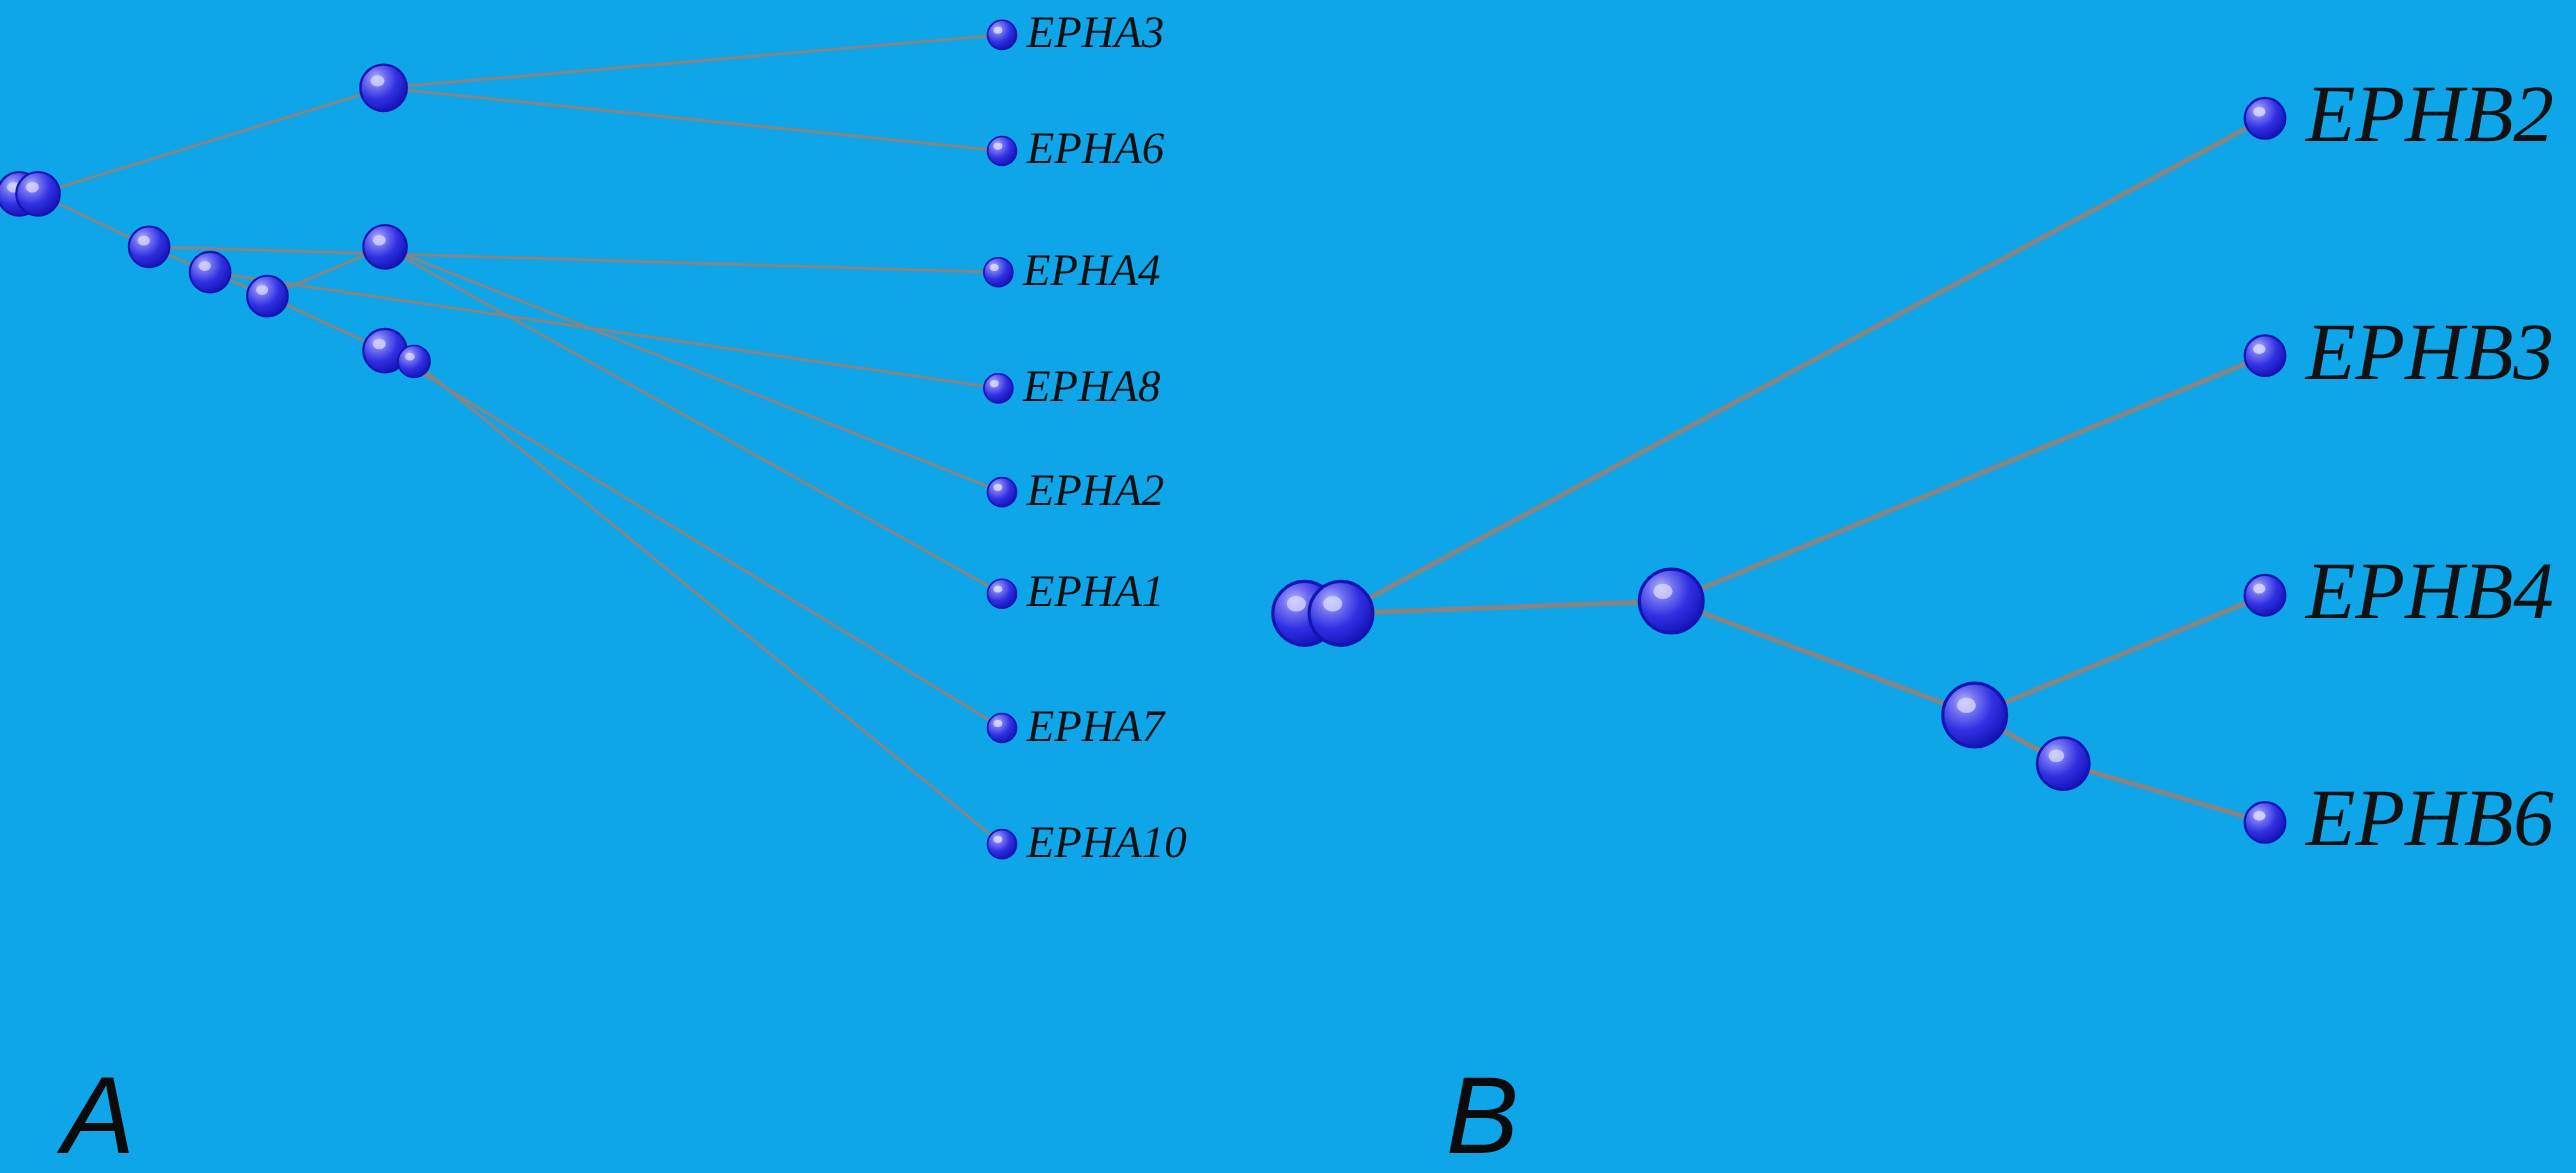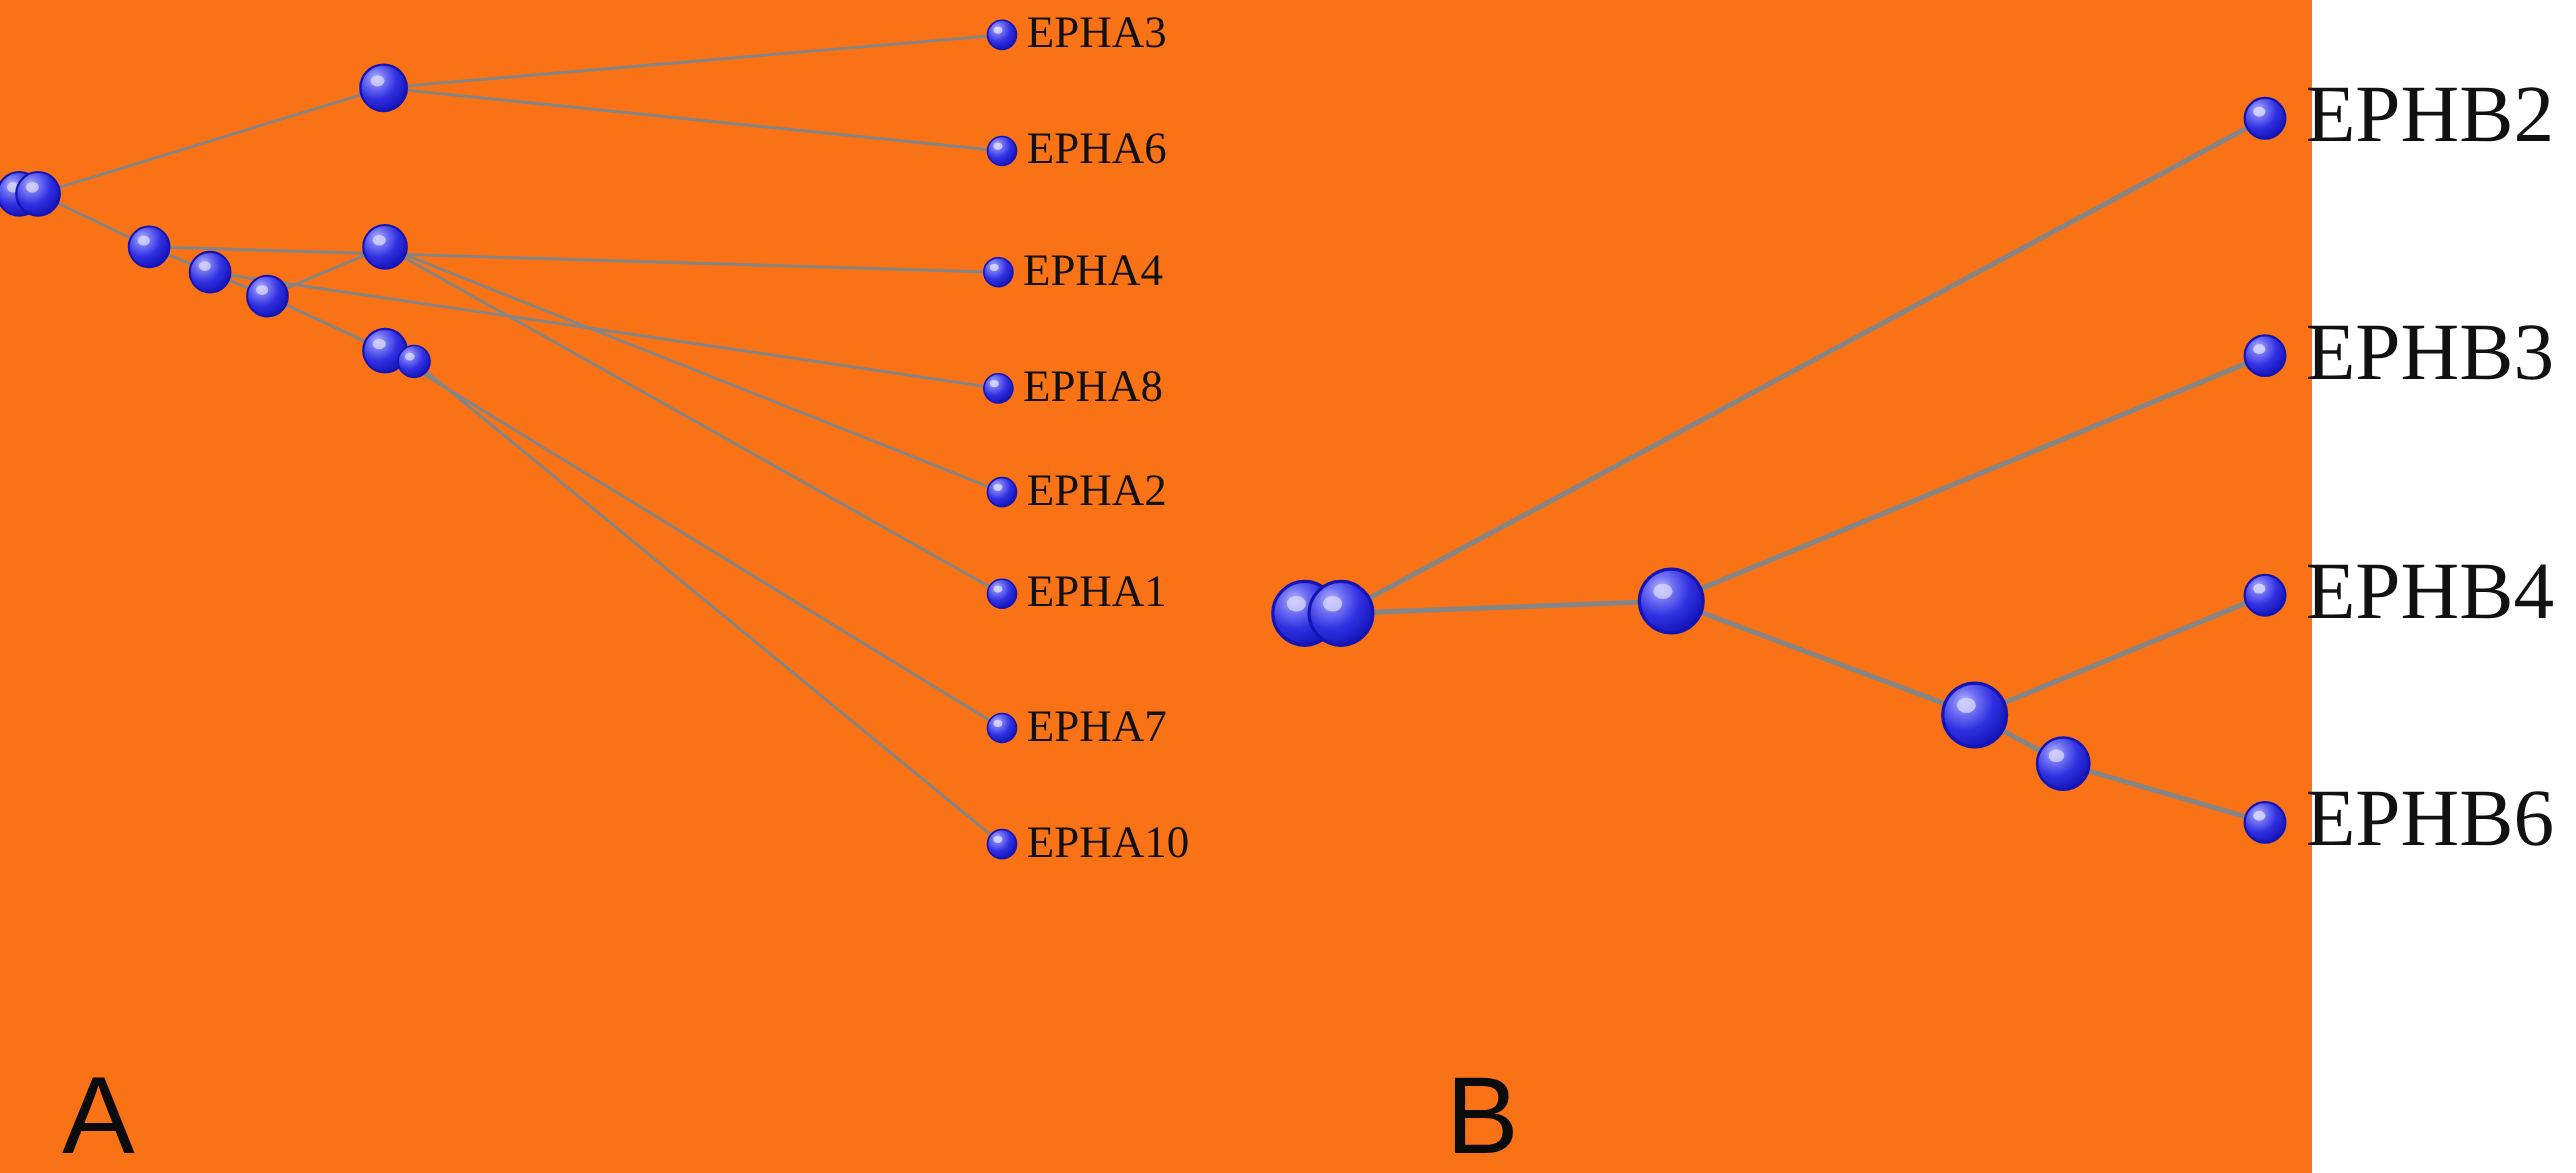--- a/index.html
+++ b/index.html
@@ -5,22 +5,23 @@
 <style>
   html,body{margin:0;padding:0;background:#ffffff;}
   body{
     width:2576px;height:1173px;
     font-family:"Liberation Serif", serif;
     overflow:hidden;
     position:relative;
   }
   #figure{
     position:absolute;left:0;top:0;
-    width:2312px;height:1173px;
-    background:#f97316;
+    width:2576px;height:1173px;
+    background:#0ea5e9;
+    font-style:italic;
   }
   svg.tree-canvas{
     position:absolute;left:0;top:0;
     width:2576px;height:1173px;
     display:block;
   }
   .panel-letter{
     position:absolute;
     font-family:"Liberation Sans", sans-serif;
     font-size:109px;

